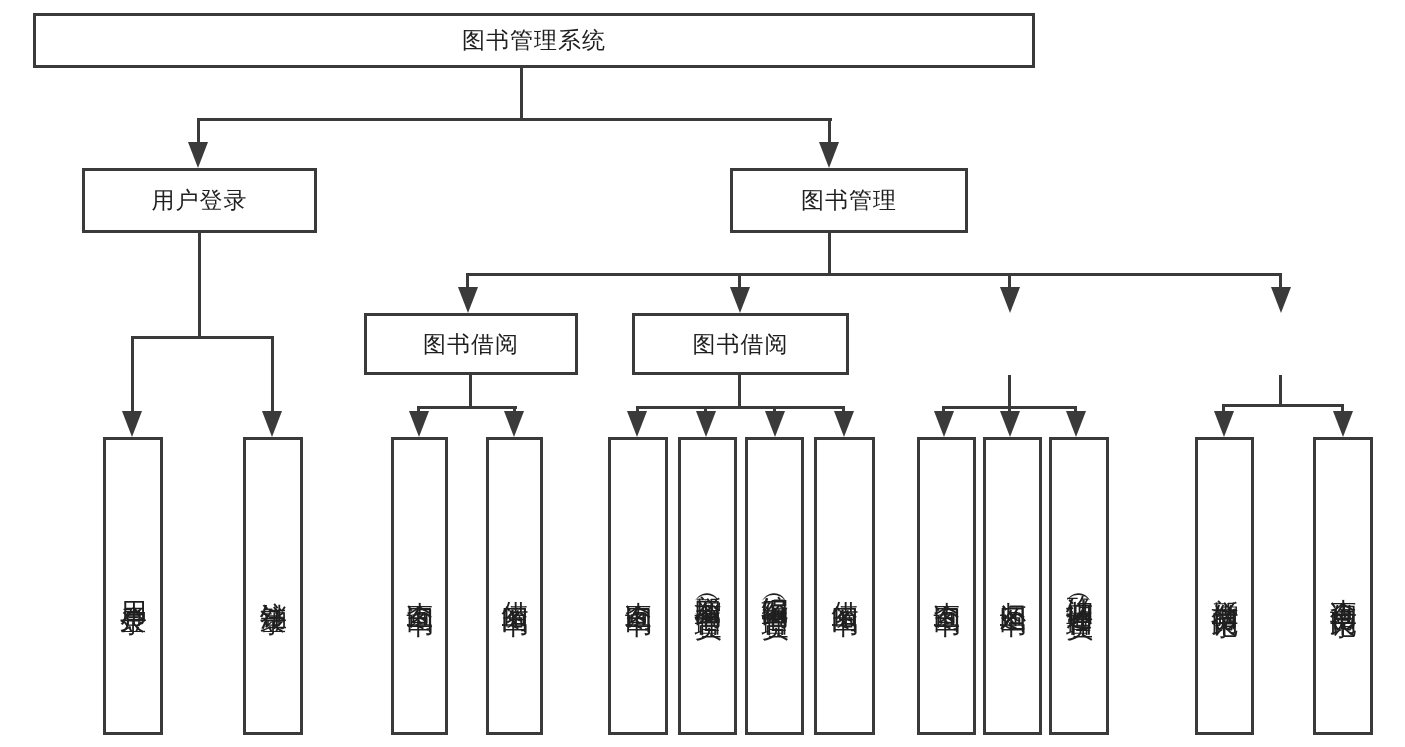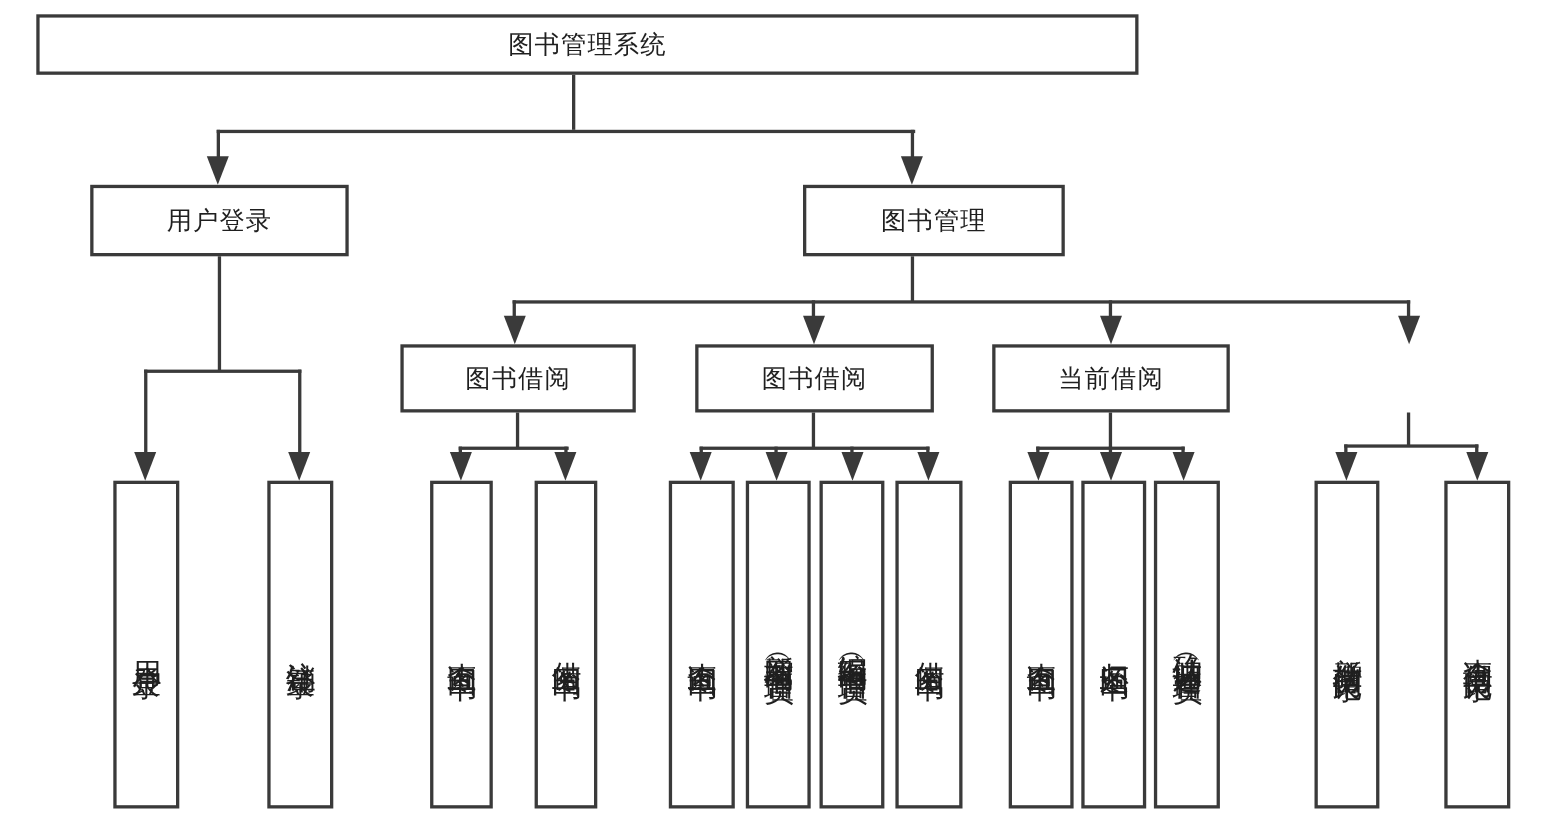--- a/index.html
+++ b/index.html
@@ -58,21 +58,20 @@
   <div class="arr" style="left:458px;top:287px;"></div>
   <div class="line" style="left:738px;top:273px;width:3px;height:16px;"></div>
   <div class="arr" style="left:730px;top:287px;"></div>
   <div class="line" style="left:1008px;top:273px;width:3px;height:16px;"></div>
   <div class="arr" style="left:1000px;top:287px;"></div>
   <div class="line" style="left:1279px;top:273px;width:3px;height:16px;"></div>
   <div class="arr" style="left:1271px;top:287px;"></div>
 
   <div class="box hbox" style="left:364px;top:313px;width:214px;height:62px;">图书借阅</div>
   <div class="box hbox" style="left:632px;top:313px;width:217px;height:62px;">图书借阅</div>
-  <div class="box hbox" style="left:902px;top:313px;width:216px;height:62px;">当前借阅</div>
 
   <div class="line" style="left:469px;top:375px;width:3px;height:33px;"></div>
   <div class="line" style="left:417px;top:406px;width:100px;height:3px;"></div>
   <div class="line" style="left:417px;top:406px;width:3px;height:8px;"></div>
   <div class="arr" style="left:409px;top:411px;"></div>
   <div class="line" style="left:513px;top:406px;width:3px;height:8px;"></div>
   <div class="arr" style="left:504px;top:411px;"></div>
 
   <div class="line" style="left:738px;top:375px;width:3px;height:33px;"></div>
   <div class="line" style="left:636px;top:406px;width:209px;height:3px;"></div>

